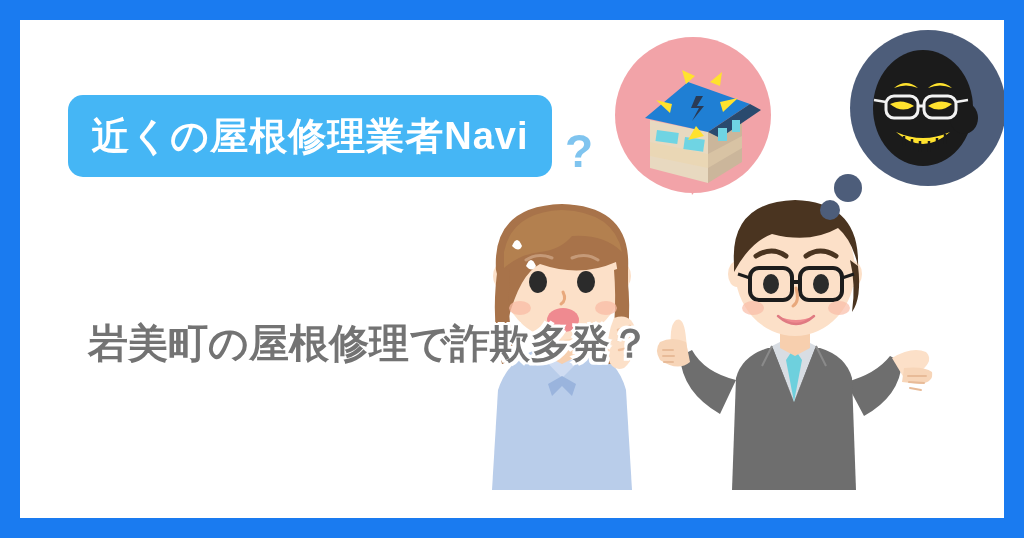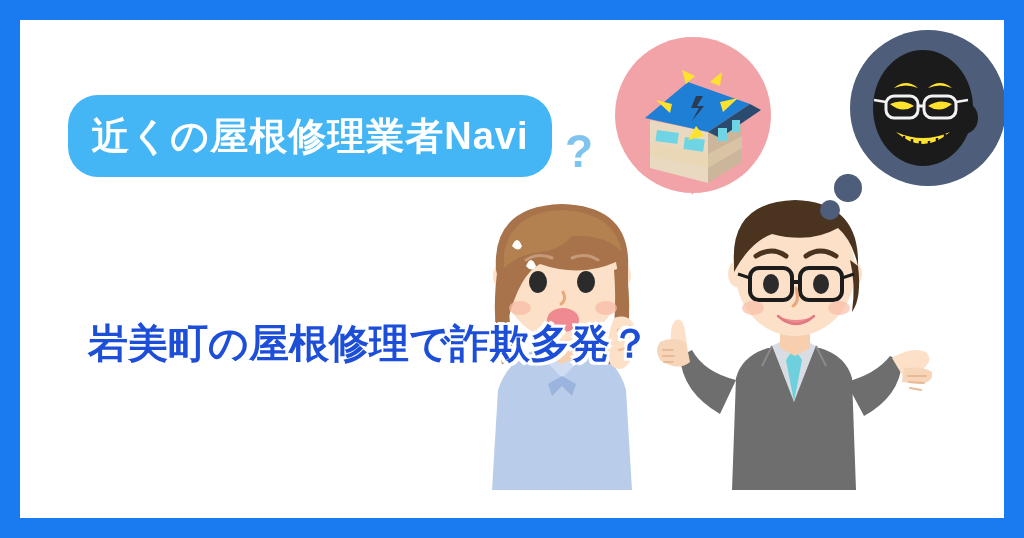--- a/index.html
+++ b/index.html
@@ -23,21 +23,21 @@
     background:#ffffff;
     overflow:hidden;
   }
 
   
   .badge{
     position:absolute;
     left:48px;top:75px;
     width:484px;height:82px;
     background:#45b6f5;
-    border-radius:30px;
+    border-radius:15px;
     display:flex;align-items:center;justify-content:center;
     box-sizing:border-box;
   }
   .badge-text{
     color:#ffffff;
     font-size:38px;
     font-weight:bold;
     letter-spacing:1px;
     white-space:nowrap;
     line-height:1;
@@ -50,21 +50,21 @@
     font-weight:bold;
     line-height:1;
   }
 
   
   .subtitle{
     position:absolute;
     left:68px;top:303px;
     font-size:40px;
     font-weight:bold;
-    color:#1d4ed8;
+    color:#737373;
     letter-spacing:0px;
     white-space:nowrap;
     line-height:1;
     text-shadow:
       2px 0 0 #fff,-2px 0 0 #fff,0 2px 0 #fff,0 -2px 0 #fff,
       2px 2px 0 #fff,-2px 2px 0 #fff,2px -2px 0 #fff,-2px -2px 0 #fff,
       3px 3px 0 #fff,-3px 3px 0 #fff,3px -3px 0 #fff,-3px -3px 0 #fff;
     z-index:30;
   }
   .headline{

